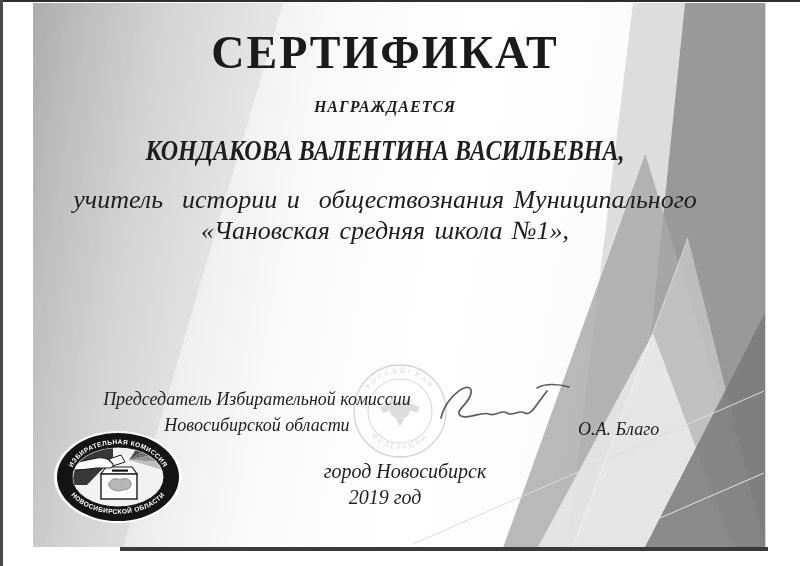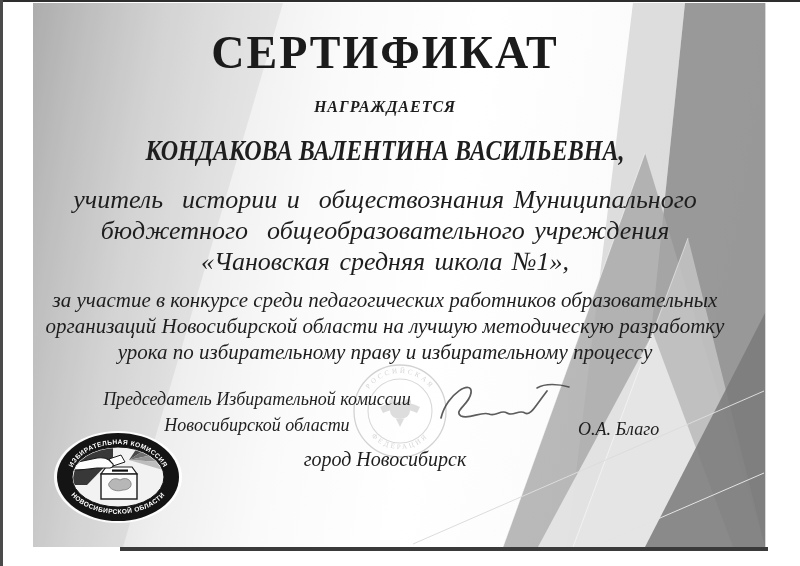--- a/index.html
+++ b/index.html
@@ -18,21 +18,21 @@
   .award-label{top:95px;font-size:16px;font-style:italic;font-weight:600;letter-spacing:1px;}
   .recipient{top:130px;font-size:30px;font-weight:700;font-style:italic;
              transform:scaleX(.8);transform-origin:50% 50%;white-space:nowrap;}
   .desc{top:181px;font-size:26px;font-style:italic;line-height:31px;text-align:center;}
   .desc .line{white-space:pre-wrap;word-spacing:3px;}
   .reason{top:284px;font-size:21px;font-style:italic;line-height:26px;}
   .signatory{position:absolute;left:14px;top:383px;width:420px;text-align:center;
              font-size:18px;font-style:italic;line-height:26px;z-index:3;}
   .signer-name{position:absolute;left:545px;top:416px;width:160px;text-align:left;
                font-size:18px;font-style:italic;z-index:3;}
-  .city{top:445px;font-size:20px;font-style:italic;}
+  .city{top:457px;font-size:20px;font-style:italic;margin-left:20px;}
   .year{top:483px;font-size:20px;font-style:italic;}
   .emblem{position:absolute;left:20px;top:427px;width:130px;height:94px;z-index:4;}
   .em-text{fill:#ffffff;font-family:"Liberation Sans","DejaVu Sans",sans-serif;
            font-size:6.6px;font-weight:bold;letter-spacing:.4px;}
   .signature{position:absolute;left:400px;top:370px;width:165px;height:62px;z-index:4;}
   .seal-text{fill:#c9c9c9;font-family:"Liberation Serif",serif;font-size:7px;letter-spacing:2.5px;}
 </style>
 </head>
 <body>
 
@@ -73,43 +73,38 @@
         </g>
       </g>
     </svg>
 
     <div class="txt award-label">НАГРАЖДАЕТСЯ</div>
     <div class="txt title">СЕРТИФИКАТ</div>
     <div class="txt recipient">КОНДАКОВА ВАЛЕНТИНА ВАСИЛЬЕВНА,</div>
 
     <div class="txt desc">
       <div class="line">учитель  истории и  обществознания Муниципального</div>
-      <div class="line">бюджетного  общеобразовательного учреждения</div>
       <div class="line">«Чановская средняя школа №1»,</div>
     </div>
 
-    <div class="txt reason">
-      <div>за участие в конкурсе среди педагогических работников образовательных</div>
-      <div>организаций Новосибирской области на лучшую методическую разработку</div>
-      <div>урока по избирательному праву и избирательному процессу</div>
-    </div>
 
     <div class="signatory">
       <div>Председатель Избирательной комиссии</div>
       <div>Новосибирской области</div>
     </div>
 
     <svg class="signature" viewBox="0 0 165 62">
       <path d="M8,45 C14,20 40,6 38,20 C36,32 20,38 28,43 C36,47 48,38 56,41 C63,44 68,36 74,40 C80,44 86,36 92,40 C97,43 102,34 108,26 L114,18" fill="none" stroke="#3f3f3f" stroke-width="1.7" stroke-linecap="round" opacity="0.85"></path>
       <path d="M104,15 C112,10 126,11 136,14" fill="none" stroke="#3f3f3f" stroke-width="1.5" stroke-linecap="round" opacity="0.85"></path>
     </svg>
 
     <div class="signer-name">О.А. Благо</div>
 
     <div class="txt city">город Новосибирск</div>
+    <div class="txt year">2019 год</div>
 
     <svg class="emblem" viewBox="0 0 130 94">
       <defs>
         <clipPath id="emClip">
             <ellipse cx="65" cy="47" rx="45" ry="29"></ellipse>
           </clipPath>
         <path id="emTop" d="M 20,60 A 48,34 0 1 1 110,60" fill="none"></path>
         <path id="emBot" d="M 14,59 A 54,37 0 0 0 116,59" fill="none"></path>
       </defs>
       <ellipse cx="65" cy="47" rx="64" ry="46" fill="#ffffff" opacity="0.9"></ellipse>

